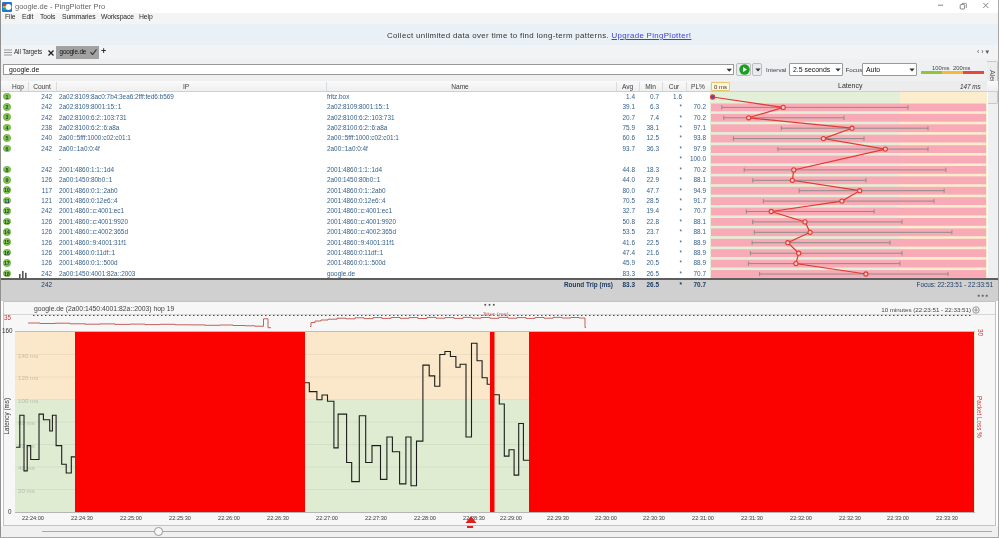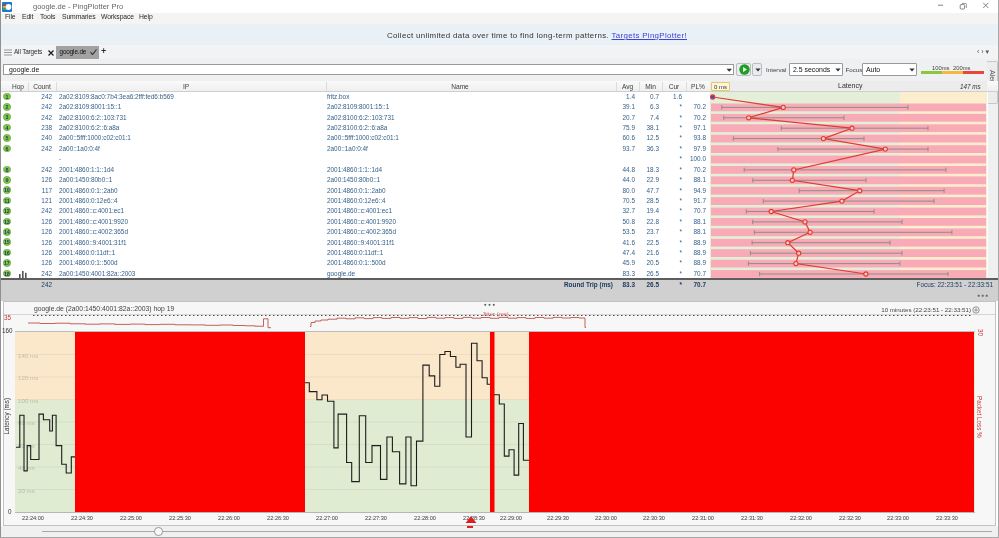--- a/index.html
+++ b/index.html
@@ -13,40 +13,40 @@
 </style></head><body>
 
 <div class="abs" style="left:0;top:0;width:999px;height:13px;background:#fff">
  <svg width="10" height="10" viewBox="0 0 10 10" style="position:absolute;left:2px;top:1.5px">
       <rect width="10" height="10" rx="1" fill="#1878d2"></rect>
       <circle cx="6.4" cy="5" r="3" fill="#fff"></circle>
       <rect x="0.8" y="2" width="3.4" height="1.5" fill="#d23a2a"></rect>
       <rect x="0.8" y="4.2" width="3.4" height="1.5" fill="#e8c23a"></rect>
       <rect x="0.8" y="6.4" width="3.4" height="1.5" fill="#5aa53a"></rect>
     </svg>
- <span class="abs" style="left:33px;top:2px;font-size:7.5px;color:#666">google.de - PingPlotter Pro</span>
+ <span class="abs" style="left:15px;top:2px;font-size:7.5px;color:#666">google.de - PingPlotter Pro</span>
  <svg width="60" height="13" viewBox="0 0 60 13" style="position:absolute;left:932px;top:0">
       <path d="M6 5.2h5" stroke="#757575" stroke-width="0.9"></path>
       <path d="M29.8 3.4h3.8a0.8 0.8 0 0 1 0.8 0.8V8" fill="none" stroke="#8a8a8a" stroke-width="0.9"></path>
       <rect x="28.2" y="4.6" width="4.4" height="4.4" rx="0.8" fill="#fff" stroke="#757575" stroke-width="0.9"></rect>
       <path d="M51.2 2.8l5.2 5.2M56.4 2.8l-5.2 5.2" stroke="#757575" stroke-width="0.9"></path>
     </svg>
 </div>
 
 <div class="abs" style="left:0;top:13px;width:999px;height:11px;background:#f4f4f4">
  <span class="mitem abs" style="left:5px">File</span>
  <span class="mitem abs" style="left:22px">Edit</span>
  <span class="mitem abs" style="left:40px">Tools</span>
  <span class="mitem abs" style="left:62px">Summaries</span>
  <span class="mitem abs" style="left:101px">Workspace</span>
  <span class="mitem abs" style="left:139px">Help</span>
 </div>
 
 <div class="abs" style="left:0;top:24px;width:999px;height:21px;background:#e9f0f6">
- <span class="abs" style="left:387px;top:7px;font-size:7.9px;letter-spacing:0.33px;color:#333">Collect unlimited data over time to find long-term patterns.&nbsp;<span style="color:#3b43d8;text-decoration:underline">Targets PingPlotter!</span></span>
+ <span class="abs" style="left:387px;top:7px;font-size:7.9px;letter-spacing:0.33px;color:#333">Collect unlimited data over time to find long-term patterns.&nbsp;<span style="color:#3b43d8;text-decoration:underline">Upgrade PingPlotter!</span></span>
 </div>
 
 <div class="abs" style="left:0;top:45px;width:999px;height:14px;background:#f1f3f4">
  <svg width="8" height="7" viewBox="0 0 8 7" style="position:absolute;left:4px;top:4px">
       <path d="M0 1h8M0 3.5h8M0 6h8" stroke="#999" stroke-width="1"></path>
     </svg>
  <span class="abs" style="left:14px;top:3.2px;font-size:6.4px;letter-spacing:-0.15px;color:#2d2d2d">All Targets</span>
  <svg width="6" height="6" viewBox="0 0 6 6" style="position:absolute;left:47.5px;top:4.5px">
       <path d="M0.5 0.5l5 5M5.5 0.5l-5 5" stroke="#222" stroke-width="1.3"></path>
     </svg>

